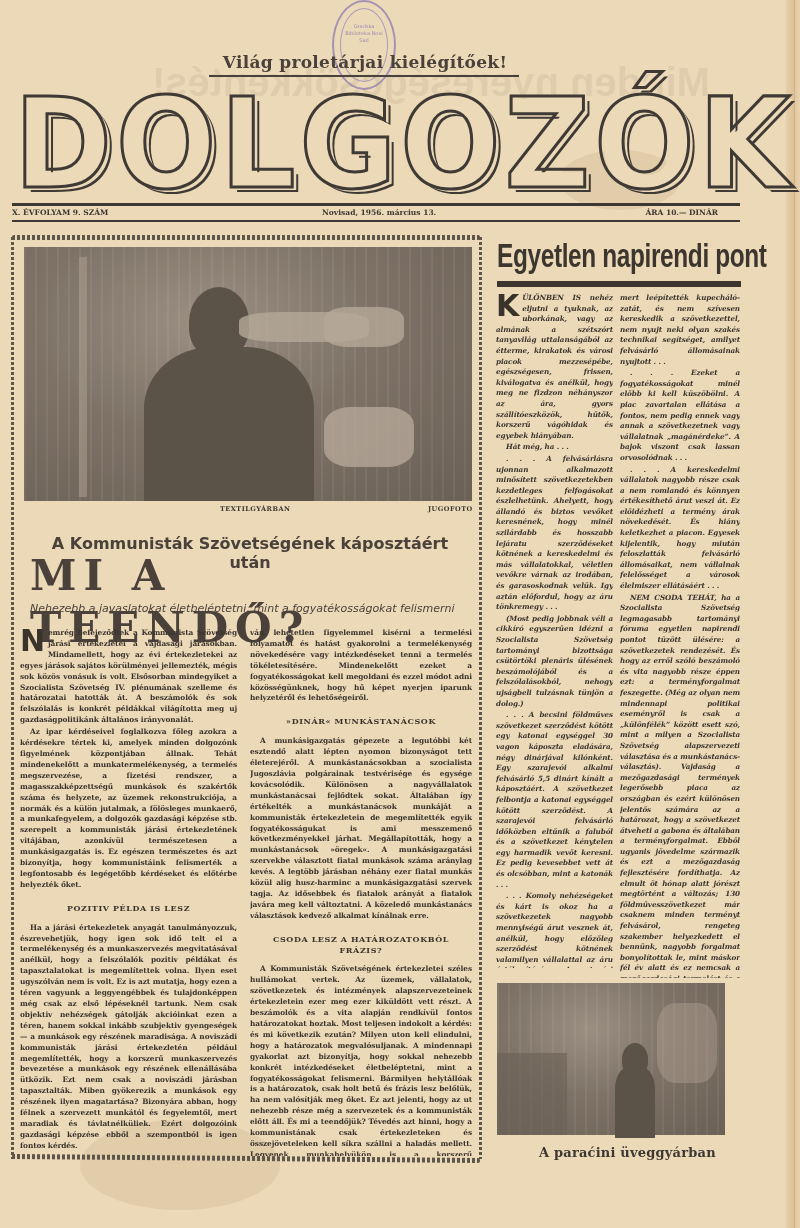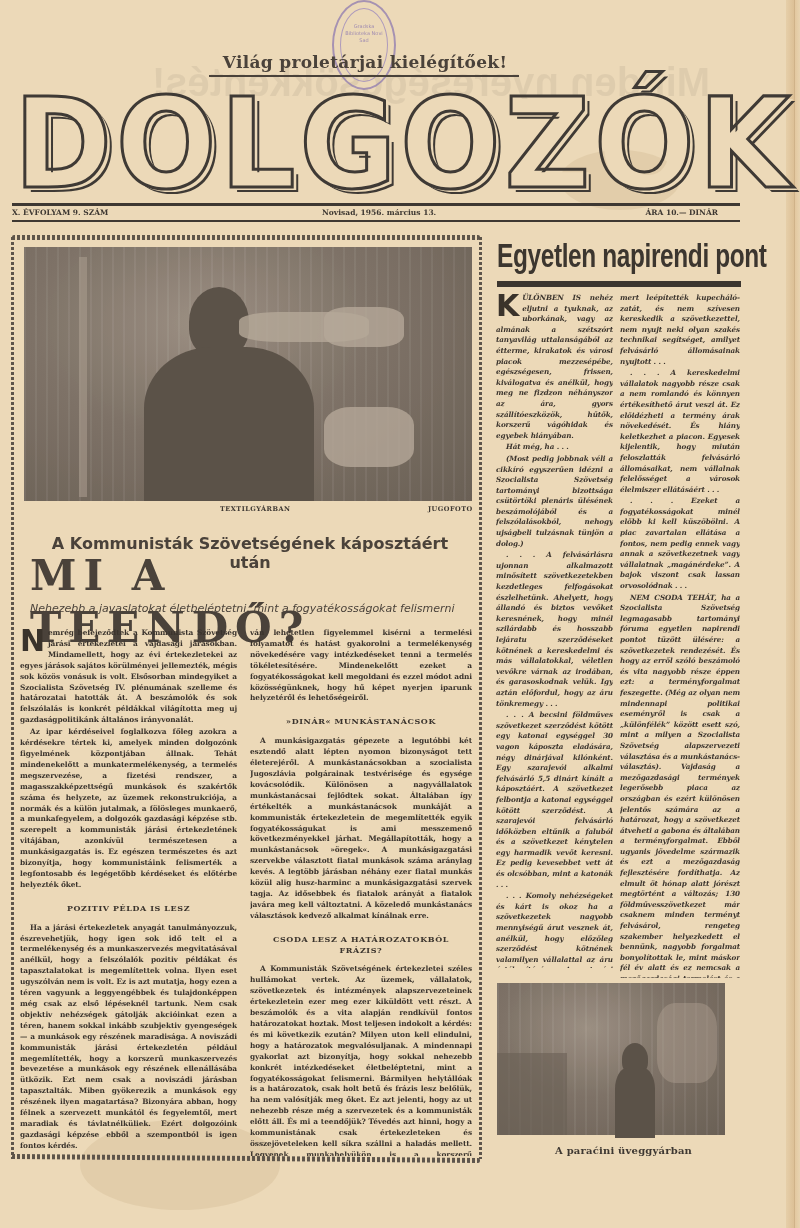--- a/index.html
+++ b/index.html
@@ -186,36 +186,36 @@
     <p>A Kommunisták Szövetségének értekezletei széles hullámokat vertek. Az üzemek, vállalatok, szövetkezetek és intézmények alapszervezeteinek értekezletein ezer meg ezer kiküldött vett részt. A beszámolók és a vita alapján rendkívül fontos határozatokat hoztak. Most teljesen indokolt a kérdés: és mi következik ezután? Milyen uton kell elindulni, hogy a határozatok megvalósuljanak. A mindennapi gyakorlat azt bizonyítja, hogy sokkal nehezebb konkrét intézkedéseket életbeléptetni, mint a fogyatékosságokat felismerni. Bármilyen helytállóak is a határozatok, csak holt betű és frázis lesz belőlük, ha nem valósítják meg őket. Ez azt jelenti, hogy az ut nehezebb része még a szervezetek és a kommunisták előtt áll. És mi a teendőjük? Tévedés azt hinni, hogy a kommunistának csak értekezleteken és összejöveteleken kell síkra szállni a haladás mellett. Legyenek munkahelyükön is a korszerű munkaszervezés úttörői, a nagyobb termelékenységért indított harc hordozói, harcoljanak a normák bevezetéséért, a külön jutalmazási rendszer alkalmazásáért stb.</p>
 
   </div>
 
   <div class="side-title">Egyetlen napirendi pont</div>
   <div class="side-bar"></div>
 
   <div class="col italic" style="left:496px;top:293px;width:117px;height:675px;overflow:hidden;font-size:7.2px;line-height:10.6px;">
     <p class="noind"><span class="dropcap" style="font-style:normal;">K</span><span>ÜLÖNBEN IS nehéz eljutni a tyuknak, az uborkának, vagy az almának a szétszórt tanyavilág uttalanságából az étterme, kirakatok és városi piacok mezzesépébe, egészségesen, frissen, kiválogatva és anélkül, hogy meg ne fizdzon néhányszor az ára, gyors szállítóeszközök, hűtők, korszerű vágóhidak és egyebek hiányában.</span></p>
     <p>Hát még, ha . . .</p>
+    <p>. . . A felvásárlásra ujonnan alkalmazott minősített szövetkezetekben kezdetleges felfogásokat észlelhetünk. Ahelyett, hogy állandó és biztos vevőket keresnének, hogy minél szilárdabb és hosszabb lejáratu szerződéseket kötnének a kereskedelmi és más vállalatokkal, véletlen vevőkre várnak az irodában, és garasoskodnak velük. Igy aztán előfordul, hogy az áru tönkremegy . . .</p>
     <p>(Most pedig jobbnak véli a cikkíró egyszerűen idézni a Szocialista Szövetség tartományi bizottsága csütörtöki plenáris ülésének beszámolójából és a felszólalásokból, nehogy ujságbeli tulzásnak tünjön a dolog.)</p>
-    <p>. . . A felvásárlásra ujonnan alkalmazott minősített szövetkezetekben kezdetleges felfogásokat észlelhetünk. Ahelyett, hogy állandó és biztos vevőket keresnének, hogy minél szilárdabb és hosszabb lejáratu szerződéseket kötnének a kereskedelmi és más vállalatokkal, véletlen vevőkre várnak az irodában, és garasoskodnak velük. Igy aztán előfordul, hogy az áru tönkremegy . . .</p>
     <p>. . . A becsini földműves szövetkezet szerződést kötött egy katonai egységgel 30 vagon káposzta eladására, négy dinárjával kilónként. Egy szarajevói alkalmi felvásárló 5,5 dinárt kínált a káposztáért. A szövetkezet felbontja a katonai egységgel kötött szerződést. A szarajevói felvásárló időközben eltűnik a faluból és a szövetkezet kénytelen egy harmadik vevőt keresni. Ez pedig kevesebbet vett át és olcsóbban, mint a katonák . . .</p>
     <p>. . . Komoly nehézségeket és kárt is okoz ha a szövetkezetek nagyobb mennyiségű árut vesznek át, anélkül, hogy előzőleg szerződést kötnének valamilyen vállalattal az áru értékesítésére. A sztapári földművesszövetkezet például nem ismerve a piaci szükségleteket és az értékesítési lehetőségeit, megvett 200 sovány libát és később nem tudta eladni őket . . .</p>
 
   </div>
 
   <div class="col italic" style="left:620px;top:293px;width:120px;height:685px;overflow:hidden;font-size:7.2px;line-height:10.6px;">
     <p class="noind">mert leépítették kupecháló­zatát, és nem szívesen kereskedik a szövetkezettel, nem nyujt neki olyan szakés technikai segítséget, amilyet felvásárló állomásainak nyujtott . . .</p>
+    <p>. . . Ezeket a fogyatékosságokat minél előbb ki kell küszöbölni. A piac zavartalan ellátása a fontos, nem pedig ennek vagy annak a szövetkezetnek vagy vállalatnak „magánérdeke”. A bajok viszont csak lassan orvosolódnak . . .</p>
     <p>. . . A kereskedelmi vállalatok nagyobb része csak a nem romlandó és könnyen értékesíthető árut veszi át. Ez előidézheti a termény árak növekedését. És hiány keletkezhet a piacon. Egyesek kijelentik, hogy miután feloszlatták felvásárló állomásaikat, nem vállalnak felelősséget a városok élelmiszer ellátásáért . . .</p>
-    <p>. . . Ezeket a fogyatékosságokat minél előbb ki kell küszöbölni. A piac zavartalan ellátása a fontos, nem pedig ennek vagy annak a szövetkezetnek vagy vállalatnak „magánérdeke”. A bajok viszont csak lassan orvosolódnak . . .</p>
     <p>NEM CSODA TEHÁT, ha a Szocialista Szövetség legmagasabb tartományi fóruma egyetlen napirendi pontot tüzött ülésére: a szövetkezetek rendezését. És hogy az erről szóló beszámoló és vita nagyobb része éppen ezt: a terményforgalmat feszegette. (Még az olyan nem mindennapi politikai eseményről is csak a „különfélék” között esett szó, mint a milyen a Szocialista Szövetség alapszervezeti választása és a munkástanács-választás). Vajdaság a mezőgazdasági termények legerősebb piaca az országban és ezért különösen jelentős számára az a határozat, hogy a szövetkezet átveheti a gabona és általában a terményforgalmat. Ebből ugyanis jövedelme származik és ezt a mezőgazdaság fejlesztésére fordíthatja. Az elmult öt hónap alatt jórészt megtörtént a változás; 130 földművesszövetkezet már csaknem minden terményt felvásárol, rengeteg szakember helyezkedett el bennünk, nagyobb forgalmat bonyolítottak le, mint máskor fél év alatt és ez nemcsak a mezőgazdasági termelést és a terményforgalmat lendíti előre, hanem a falu társadalmi viszonyait is fejleszti. Az eredmények általában kielégítőek. Van azonban néhány probléma.</p>
 
   </div>
 
   <div class="photo" style="left:497px;top:983px;width:228px;height:152px;">
     <div class="figure" style="left:125px;top:60px;width:26px;height:32px;"></div>
     <div class="figure" style="left:118px;top:85px;width:40px;height:70px;border-radius:30% 30% 0 0;"></div>
     <div style="position:absolute;left:0;top:70px;width:70px;height:82px;background:#6a6157;opacity:.6;"></div>
     <div class="hl" style="left:160px;top:20px;width:60px;height:80px;opacity:.4;"></div>
   </div>
-  <div class="caption-small" style="left:555px;top:1145px;font-size:10px;letter-spacing:.2px;">A paraćini üveggyárban</div>
+  <div class="caption-small" style="left:539px;top:1145px;font-size:13px;letter-spacing:.2px;">A paraćini üveggyárban</div>
 
 </div>
 
 </body></html>

